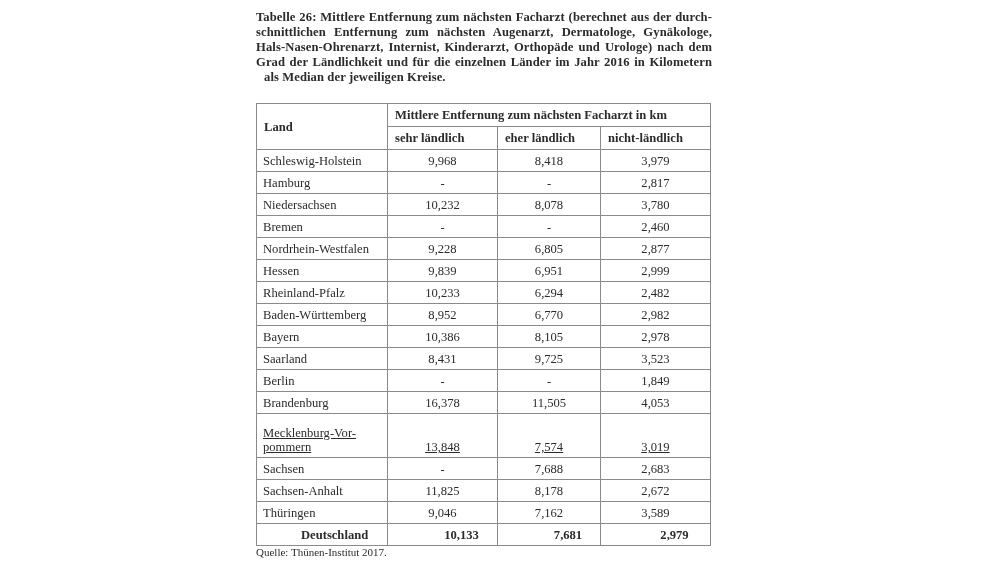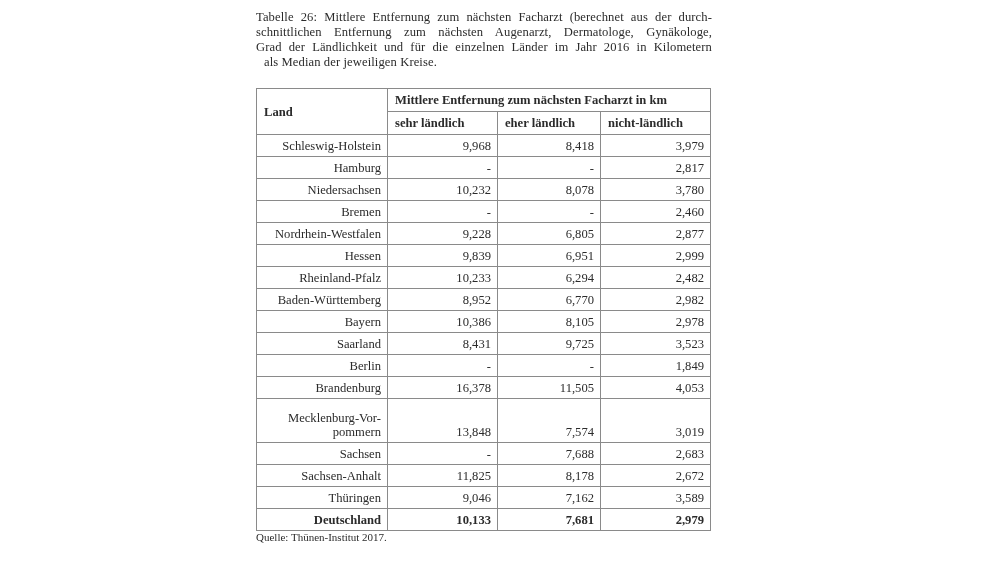--- a/index.html
+++ b/index.html
@@ -12,20 +12,21 @@
   }
   .page {
     position: absolute;
     left: 256px; top: 10px;
     width: 456px;
   }
   .caption {
     font-size: 12.6px;
     line-height: 15px;
     letter-spacing: 0.1px;
+    font-weight: bold;
   }
   .cap-line.just {
     text-align: justify;
     text-align-last: justify;
   }
   .cap-line.last { text-align: left; margin-left: 8px; }
 
   table.facharzt {
     border-collapse: collapse;
     table-layout: fixed;
@@ -41,47 +42,48 @@
   }
   table.facharzt th {
     font-weight: bold;
     text-align: left;
     padding-left: 7px;
     height: 16px;
     vertical-align: middle;
   }
   th.land-h { vertical-align: top; padding-top: 4px; }
   td.land {
-    text-align: right;
+    text-align: left;
     padding-left: 7px;
     white-space: pre-line;
     height: 15px;
   }
   td.num {
-    text-align: right;
+    text-align: center;
     padding-right: 16px;
     height: 15px;
   }
-  tr.tall td { height: 37px; vertical-align: bottom; }
+  tr.tall td { height: 37px; vertical-align: bottom; text-decoration: underline; }
   tr.total td { font-weight: bold; padding-left: 44px; }
 
   .source {
     font-size: 11px;
     line-height: 13px;
     color: #2b2b2b;
   }
 </style>
 </head>
 <body>
 
 <div class="page">
 
   <div class="caption">
     <div class="cap-line just">Tabelle 26: Mittlere Entfernung zum nächsten Facharzt (berechnet aus der durch-</div>
     <div class="cap-line just">schnittlichen Entfernung zum nächsten Augenarzt, Dermatologe, Gynäkologe,</div>
+    <div class="cap-line just">Hals-Nasen-Ohrenarzt, Internist, Kinderarzt, Orthopäde und Urologe) nach dem</div>
     <div class="cap-line just">Grad der Ländlichkeit und für die einzelnen Länder im Jahr 2016 in Kilometern</div>
     <div class="cap-line last">als Median der jeweiligen Kreise.</div>
   </div>
 
   <table class="facharzt">
     <colgroup>
       <col style="width:131px">
       <col style="width:110px">
       <col style="width:103px">
       <col style="width:110px">

